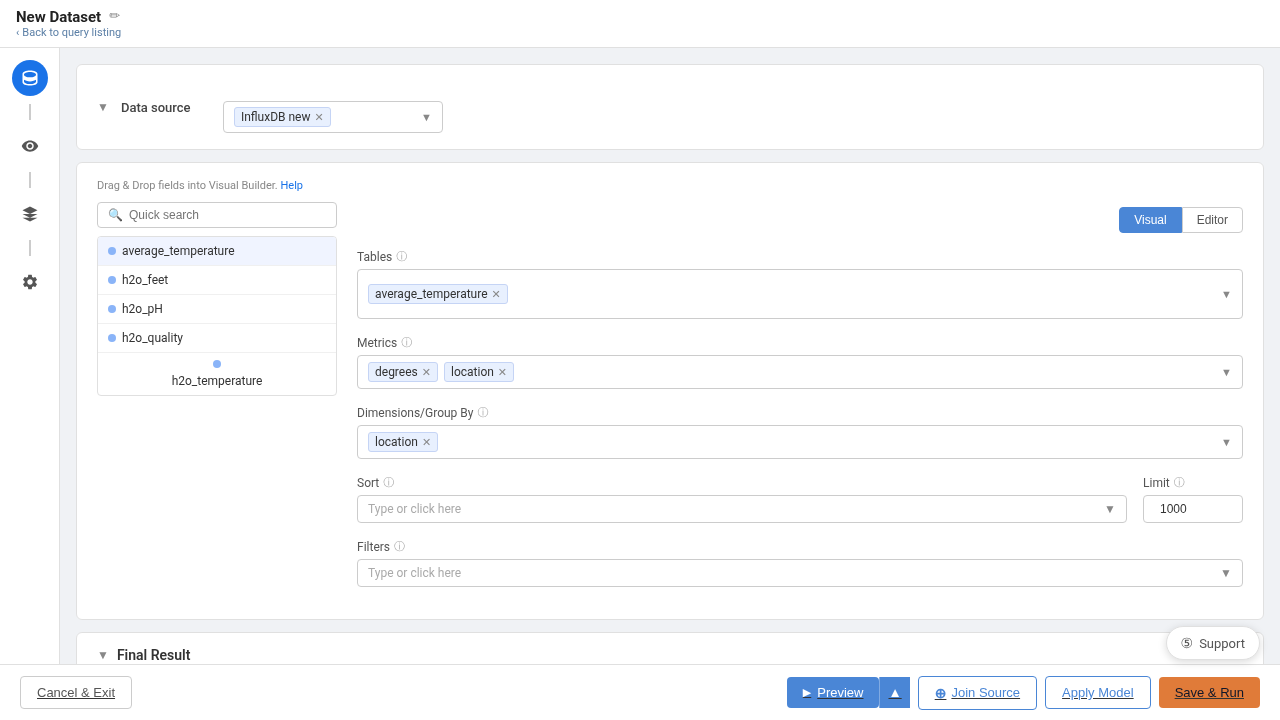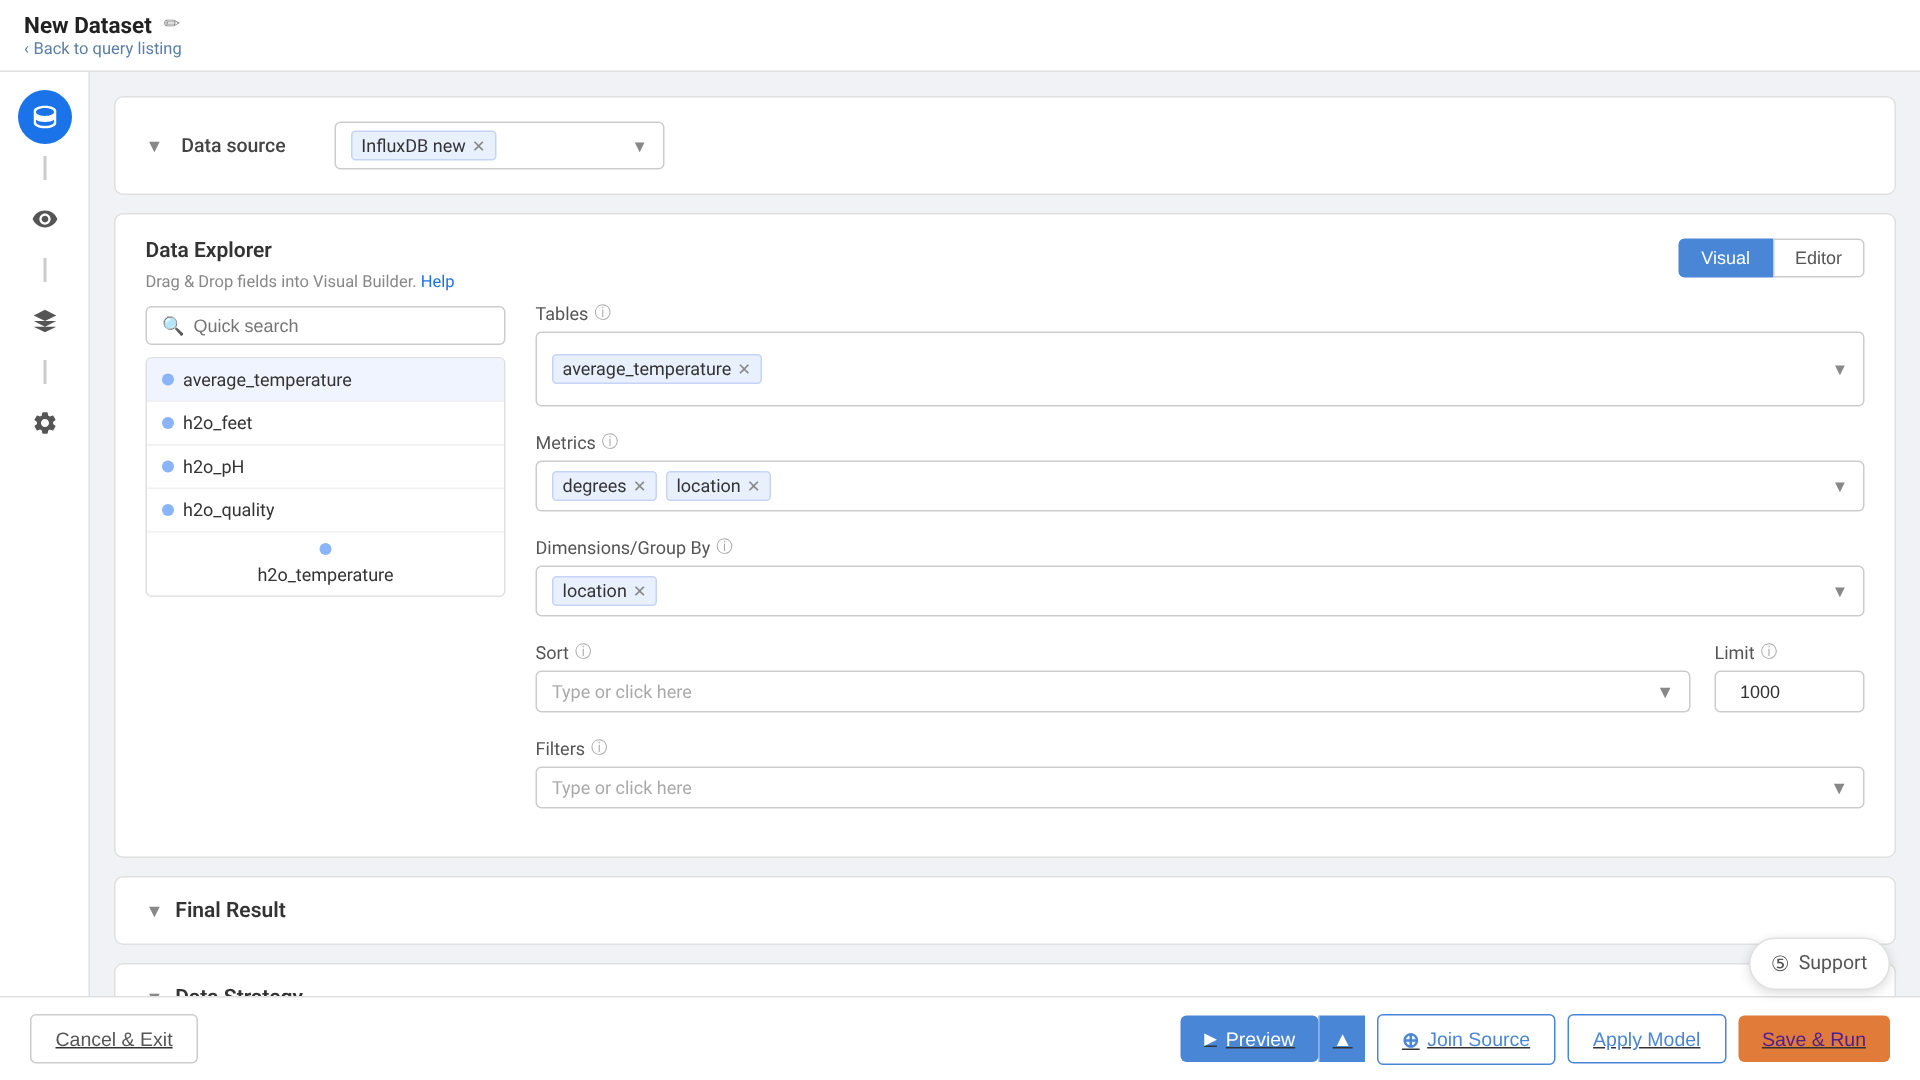--- a/index.html
+++ b/index.html
@@ -202,20 +202,21 @@
       width: 8px;
       height: 8px;
       border-radius: 50%;
       background: #8ab4f8;
       flex-shrink: 0;
     }
 
     
     .right-panel {
       flex: 1;
+      margin-top: 28px;
     }
 
     
     .view-toggle {
       display: flex;
       gap: 0;
       margin-bottom: 16px;
       justify-content: flex-end;
     }
     .view-toggle button {
@@ -364,21 +365,21 @@
       align-items: center;
       gap: 5px;
     }
     .btn-apply {
       background: #fff;
       border: 1px solid #4a86d6;
       color: #4a86d6;
     }
     .btn-save {
       background: #e07b39;
-      color: #4c1d95;
+      color: #0f172a;
     }
     .btn-group {
       display: flex;
       align-items: center;
     }
     .btn-group-toggle {
       background: #4a86d6;
       border: none;
       color: #fff;
       padding: 8px 8px;
@@ -444,35 +445,34 @@
         </svg>
     </div>
   </div>
 
   <div class="content-area">
 
     <div class="section-card">
       <div class="data-source-row">
         <span style="color:#888; font-size:12px;">▼</span>
         <span style="font-size:13px; font-weight:500; color:#444; min-width:90px;">Data source</span>
-        <div class="select-field" style="min-width:220px;">
+        <div class="select-field" style="min-width:220px;margin-top:20px;">
           <span class="tag">
             <span>InfluxDB new</span>
             <span class="remove">✕</span>
           </span>
           <span class="dropdown-arrow">▼</span>
         </div>
       </div>
     </div>
 
     <div class="section-card">
       <div class="data-explorer-layout">
 
         <div class="left-panel">
-          <div class="left-panel-title">Data Explorer</div>
           <div class="drag-drop-hint">
             <span>Drag &amp; Drop fields into Visual Builder.</span>
             <span class="help-link">Help</span>
           </div>
 
           <div class="search-box">
             <span style="color:#aaa; font-size:12px;">🔍</span>
             <input type="text" style="border: none; outline: none; font-size: 12px; color: rgb(51, 51, 51); width: 100%; background: transparent;" placeholder="Quick search">
           </div>
 

